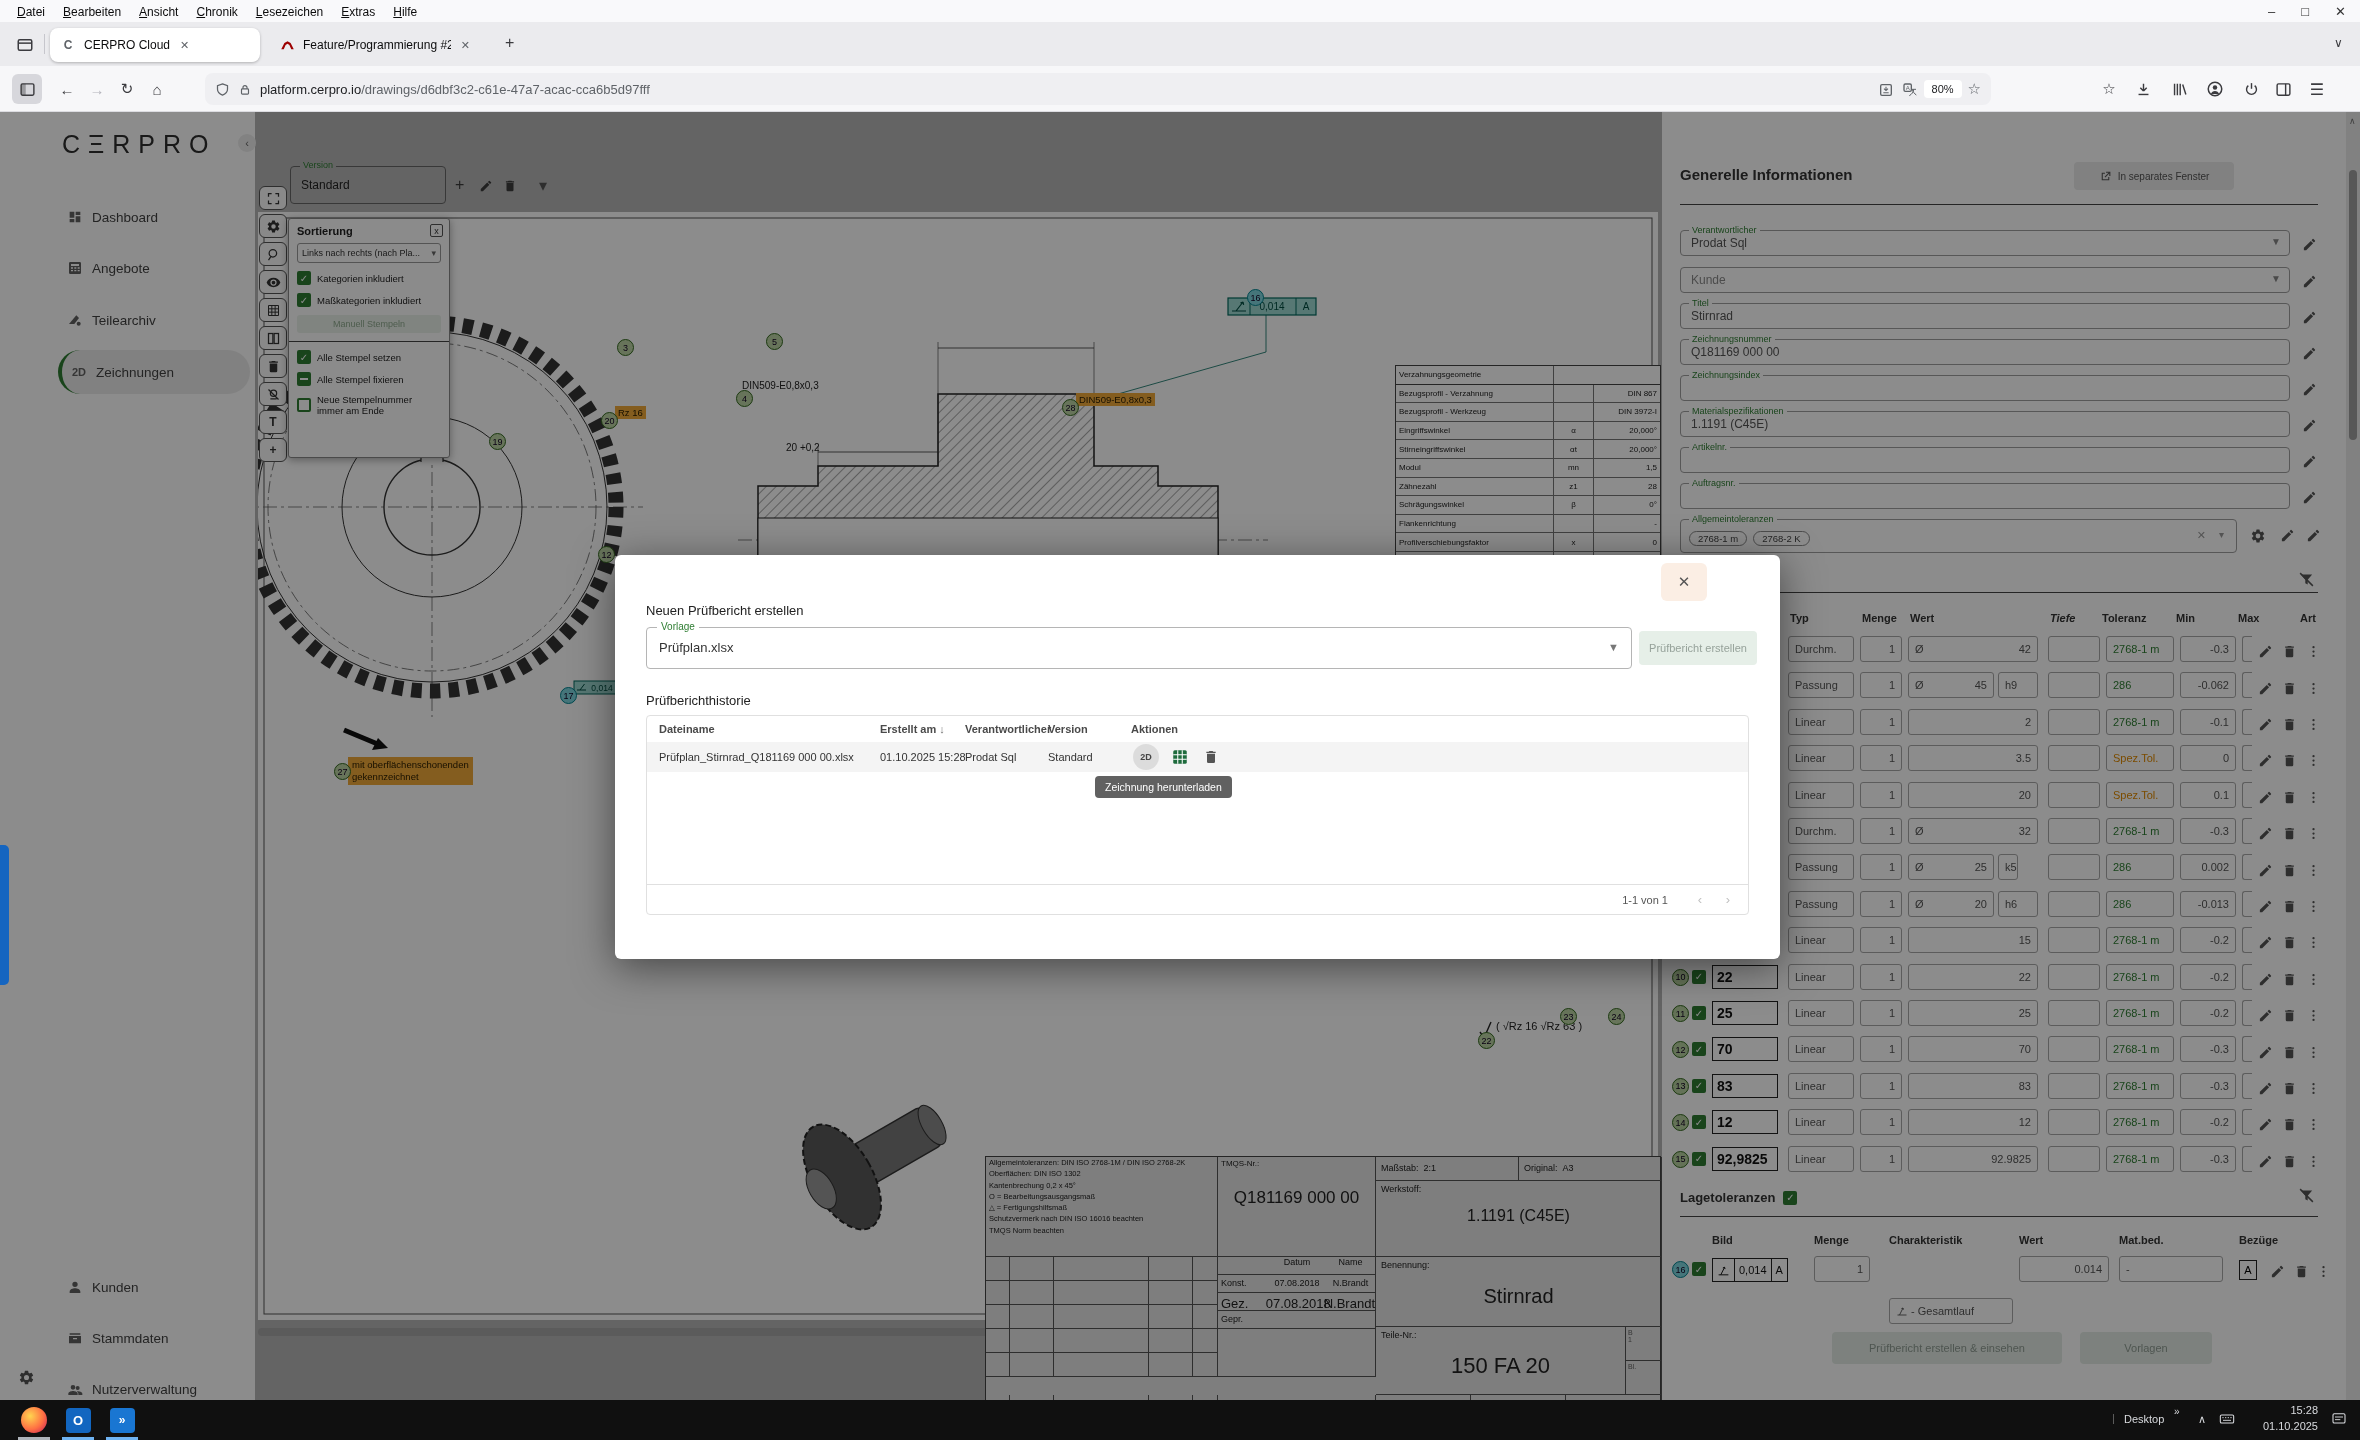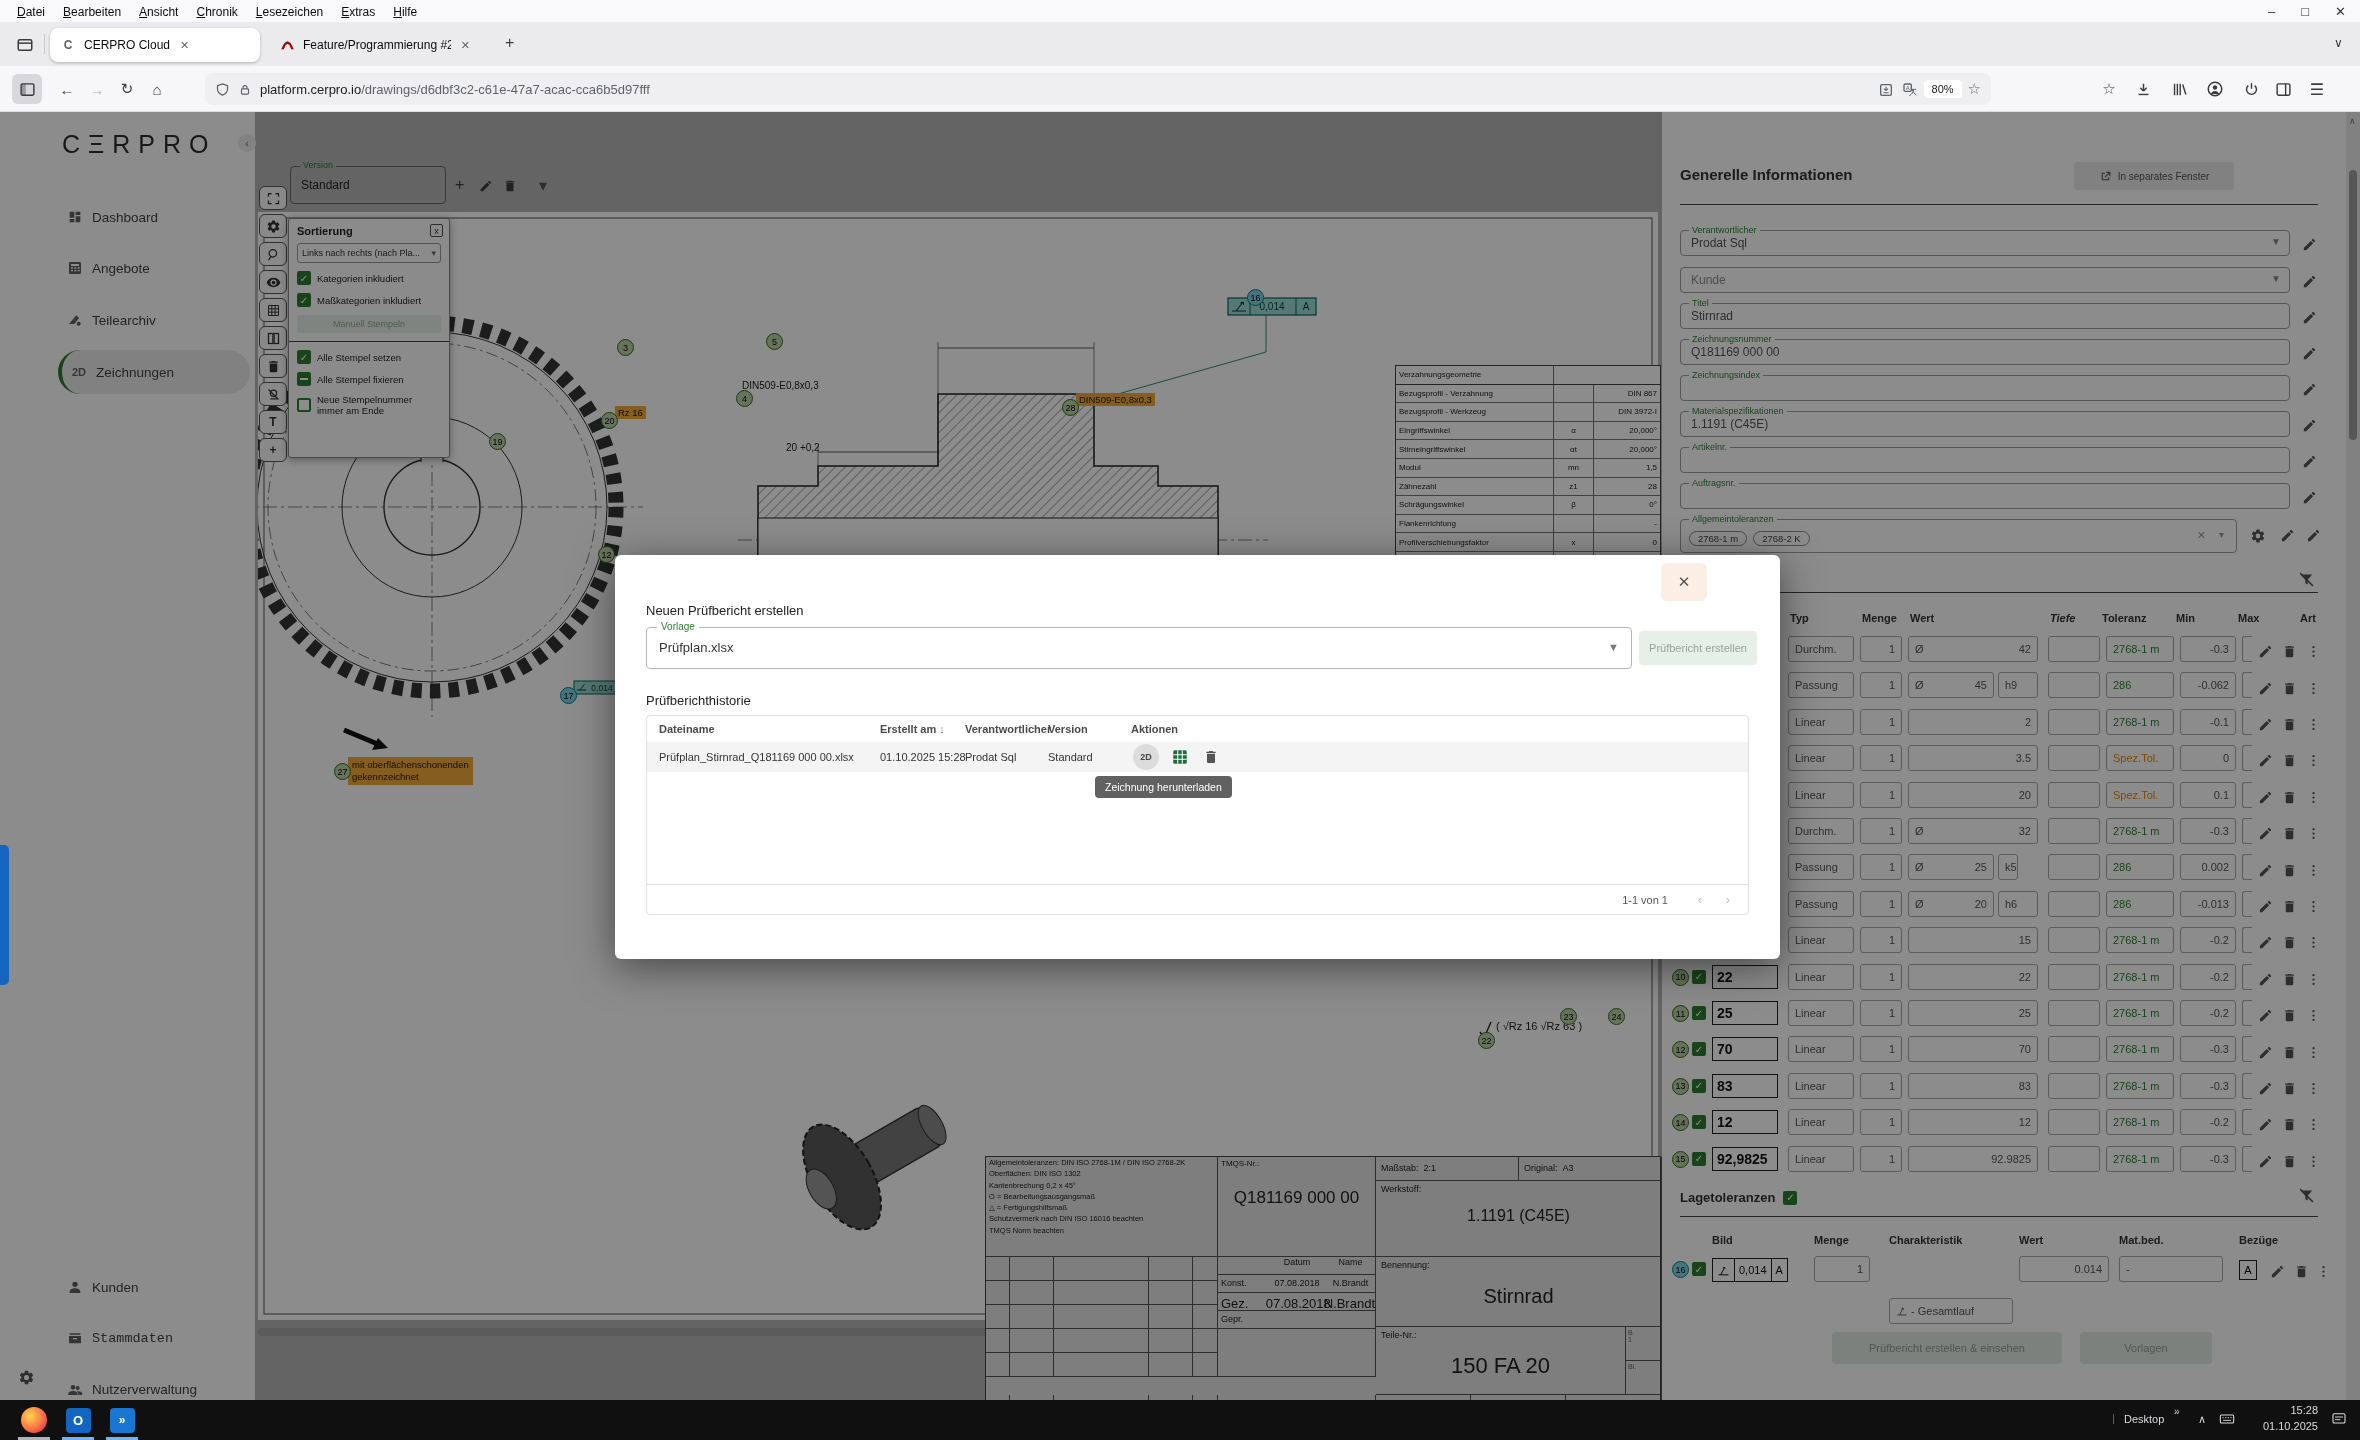--- a/index.html
+++ b/index.html
@@ -263,21 +263,21 @@
         </div>
       <div id="navBottom">
           <div class="navitem" style="top: 1153px;">
             <span class="nico">
               <svg class="ic" width="16" height="16" viewBox="0 0 24 24">
                 <path d="M12 12a4 4 0 100-8 4 4 0 000 8zm0 2c-3.3 0-8 1.7-8 5v2h16v-2c0-3.3-4.7-5-8-5z"></path>
               </svg>
             </span>
             <span>Kunden</span>
           </div>
-          <div class="navitem" style="top: 1204px; font-family: Liberation Mono, monospace;">
+          <div class="navitem" style="top: 1204px;">
             <span class="nico">
               <svg class="ic" width="16" height="16" viewBox="0 0 24 24">
                 <path d="M20 7H4V5h16v2zm1 2v11H3V9h18zM9 12v2h6v-2H9z"></path>
               </svg>
             </span>
             <span>Stammdaten</span>
           </div>
           <div class="navitem" style="top: 1255px;">
             <span class="nico">
               <svg class="ic" width="16" height="16" viewBox="0 0 24 24">

